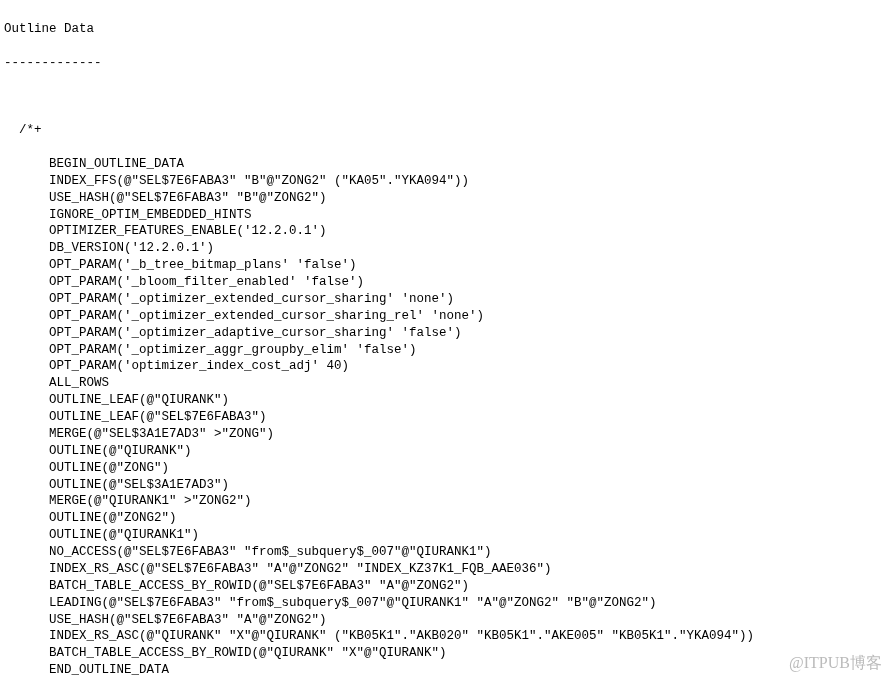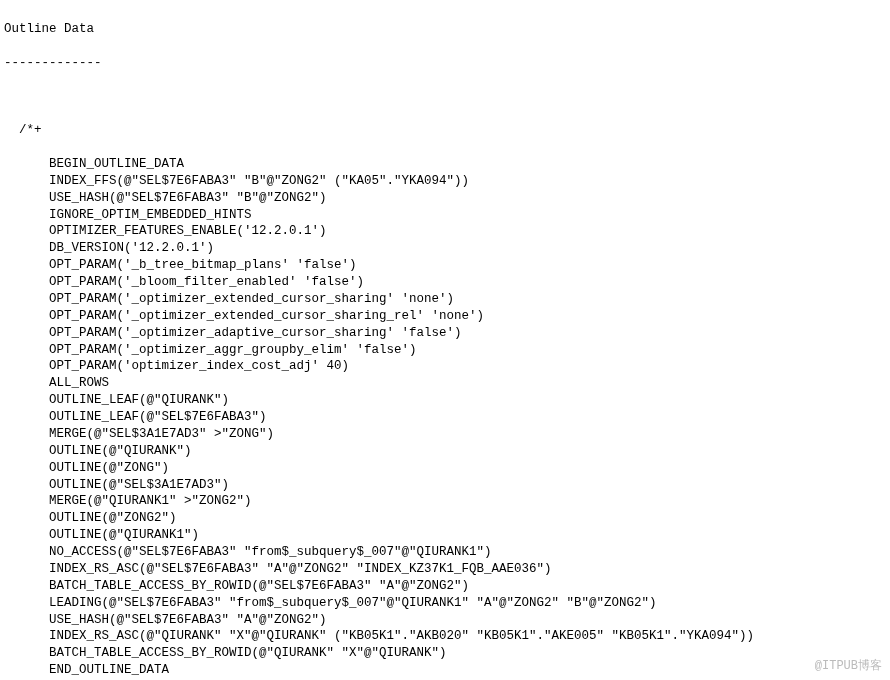--- a/index.html
+++ b/index.html
@@ -16,22 +16,22 @@
     position: relative;
   }
   .container {
     padding: 4px 4px;
     white-space: pre;
   }
   .watermark {
     position: absolute;
     right: 8px;
     bottom: 6px;
-    font-family: Liberation Mono, monospace;
-    font-size: 12px;
+    font-family: Liberation Serif, serif;
+    font-size: 16px;
     color: #bbbbbb;
     text-align: right;
   }
   .line {
     display: block;
   }
   .divider {
     letter-spacing: 0;
   }
 </style>

